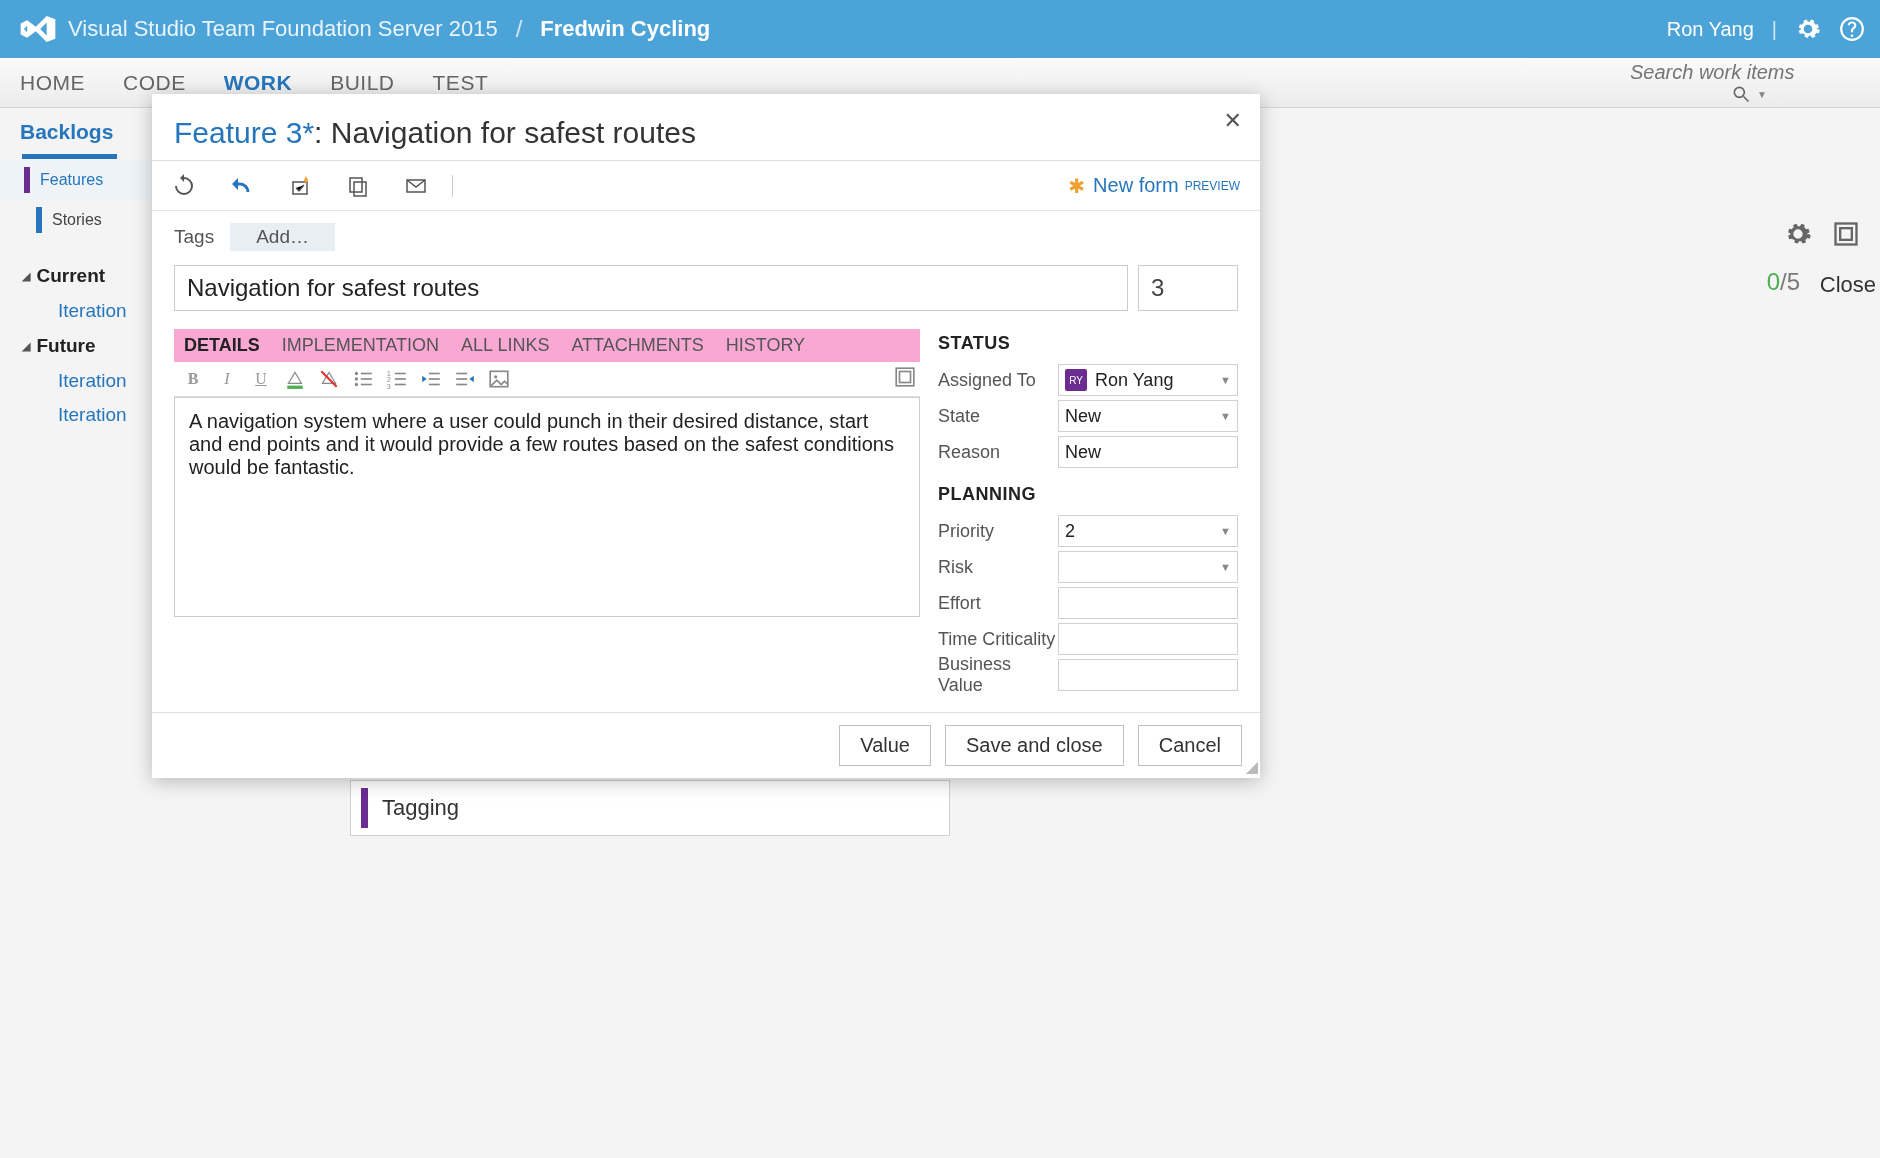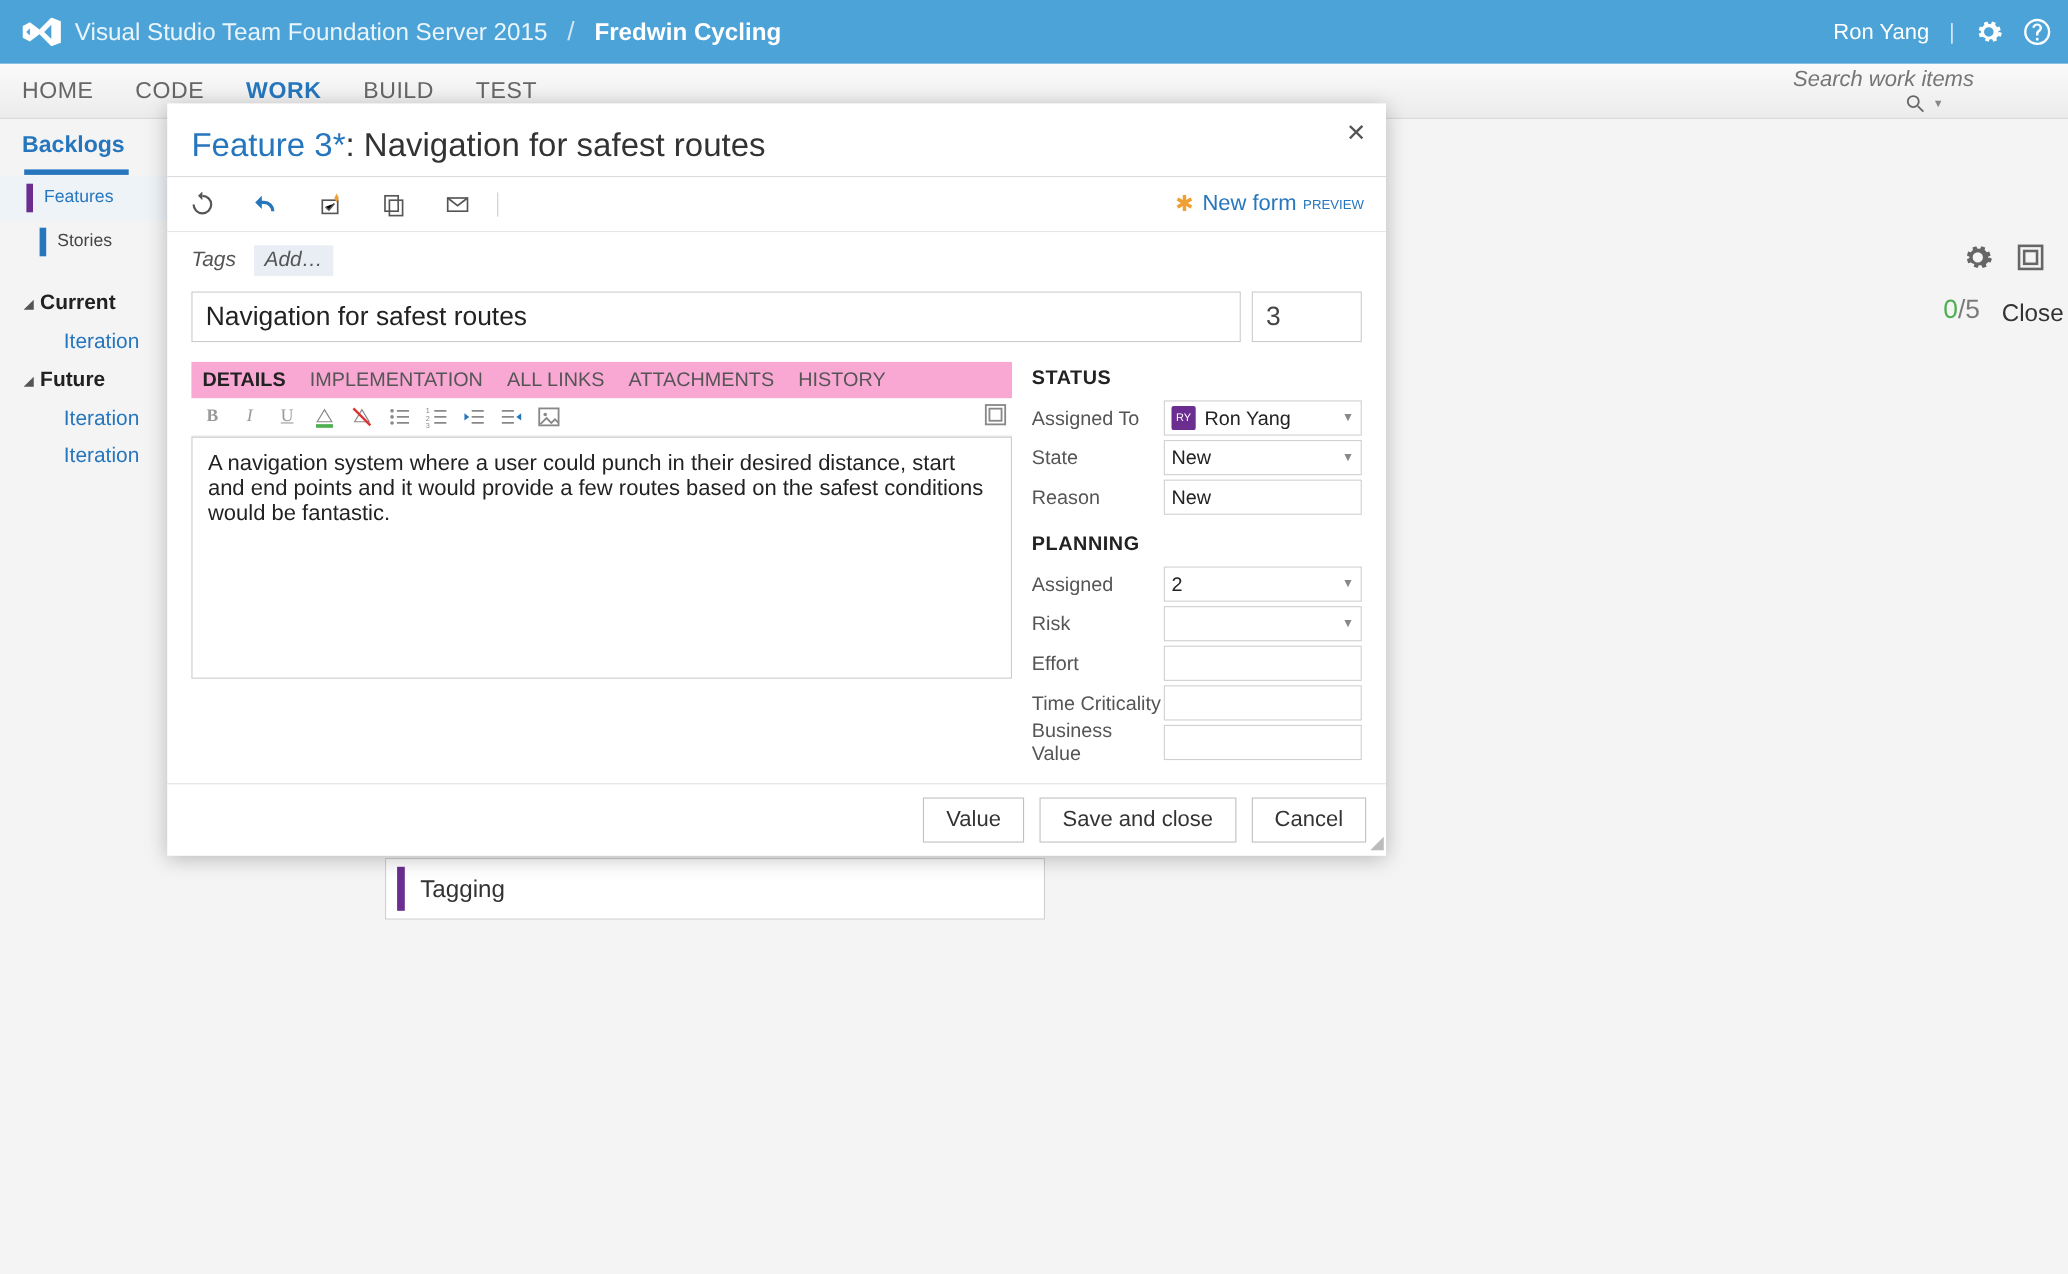--- a/index.html
+++ b/index.html
@@ -65,23 +65,23 @@
 .dlg-close { position: absolute; right: 18px; top: 14px; font-size: 22px; color: #555; cursor: pointer; }
 .dlg-toolbar { height: 50px; display: flex; align-items: center; padding: 0 20px; border-bottom: 1px solid #e5e5e5; }
 .tb-btn { margin-right: 34px; cursor: pointer; color: #555; display: flex; align-items: center; }
 .tb-btn svg { width: 24px; height: 24px; }
 .tb-sep-line { width: 1px; height: 22px; background: #ccc; margin-left: -10px; }
 .tb-right { margin-left: auto; display: flex; align-items: center; gap: 6px; color: #2676bd; font-size: 20px; cursor: pointer; }
 .tb-right .sup { font-size: 12px; vertical-align: super; }
 .tb-star { color: #f0a030; font-size: 20px; margin-right: 2px; }
 
 .dlg-body { padding: 12px 22px 0 22px; flex: 1; overflow: hidden; }
-.tags-row { display: flex; align-items: center; gap: 16px; margin-bottom: 14px; font-style: italic; }
+.tags-row { display: flex; align-items: center; gap: 16px; margin-bottom: 14px; }
 .tags-label { font-size: 19px; color: #555; }
-.tags-add { font-size: 19px; color: #555; background: #e8eef4; padding: 3px 10px; cursor: pointer; }
+.tags-add { font-size: 19px; color: #555; background: #e8eef4; padding: 3px 26px; cursor: pointer; }
 .title-row { display: flex; gap: 10px; margin-bottom: 18px; }
 .title-input { flex: 1; border: 1px solid #ccc; padding: 8px 12px; font-size: 24px; color: #222; outline: none; }
 .id-box { width: 100px; border: 1px solid #ccc; padding: 8px 12px; font-size: 24px; color: #444; background: #fff; }
 
 .two-col { display: flex; gap: 18px; }
 .left-col { flex: 1; }
 .detail-tabs { background: #f9a8d4; display: flex; align-items: center; padding: 6px 10px; gap: 22px; }
 .dtab { font-size: 18px; color: #555; cursor: pointer; }
 .dtab.active { font-weight: 700; color: #222; }
 .rte-bar { display: flex; align-items: center; gap: 12px; padding: 6px 8px; border-bottom: 1px solid #e0e0e0; position: relative; }
@@ -337,21 +337,21 @@
         </div>
         <div class="field-row">
           <span class="f-label">Reason</span>
           <div class="f-val">
             <span>New</span>
           </div>
         </div>
         <div style="height:10px"></div>
         <div class="sec-hdr">PLANNING</div>
         <div class="field-row">
-          <span class="f-label">Assigned</span>
+          <span class="f-label">Priority</span>
           <div class="f-val">
             <span>2</span>
             <span class="f-caret">▼</span>
           </div>
         </div>
         <div class="field-row">
           <span class="f-label">Risk</span>
           <div class="f-val">
             <span></span>
             <span class="f-caret">▼</span>

